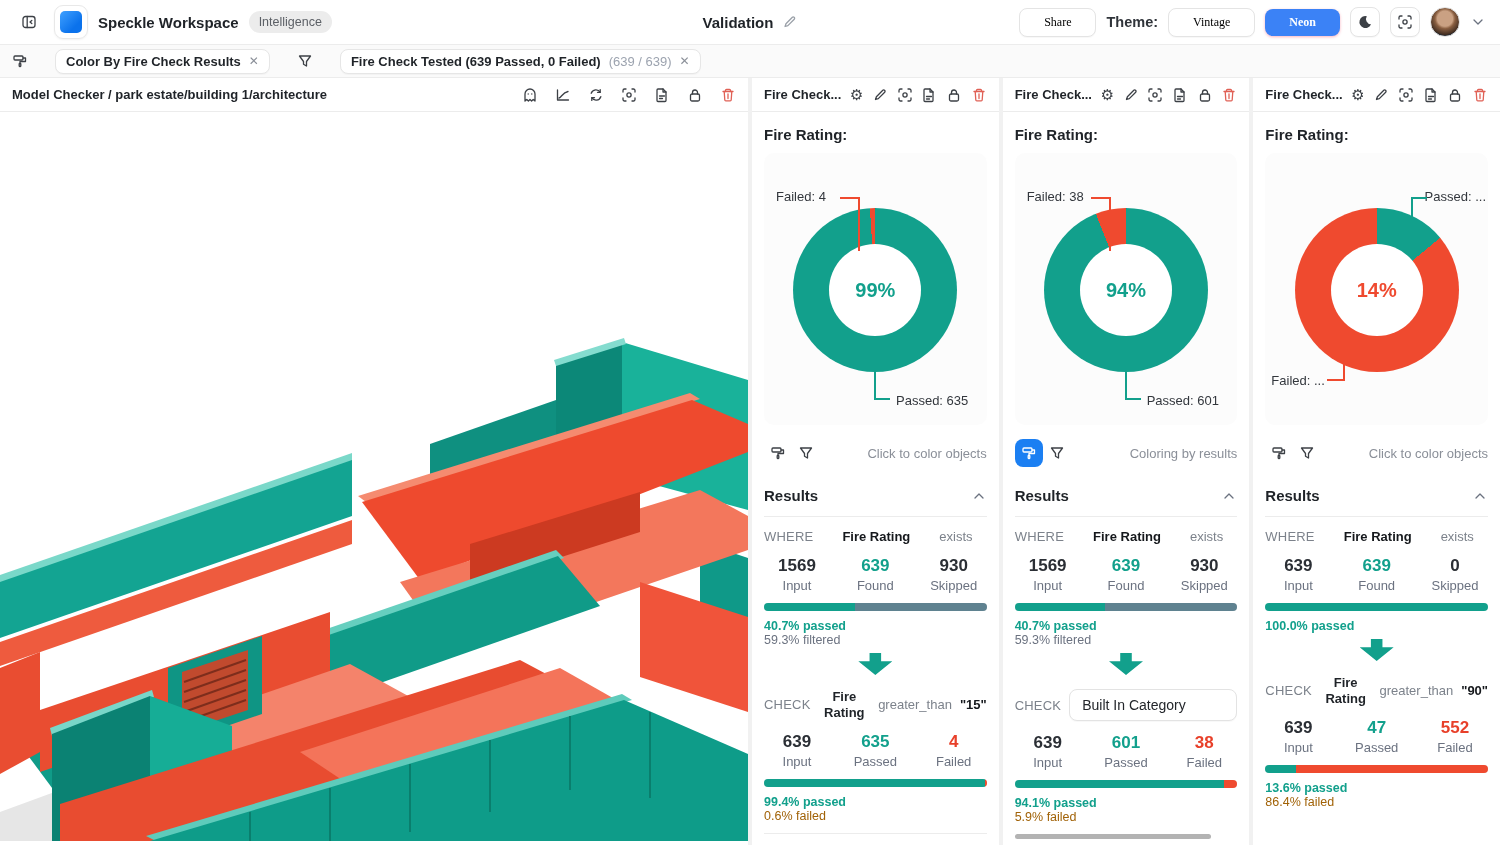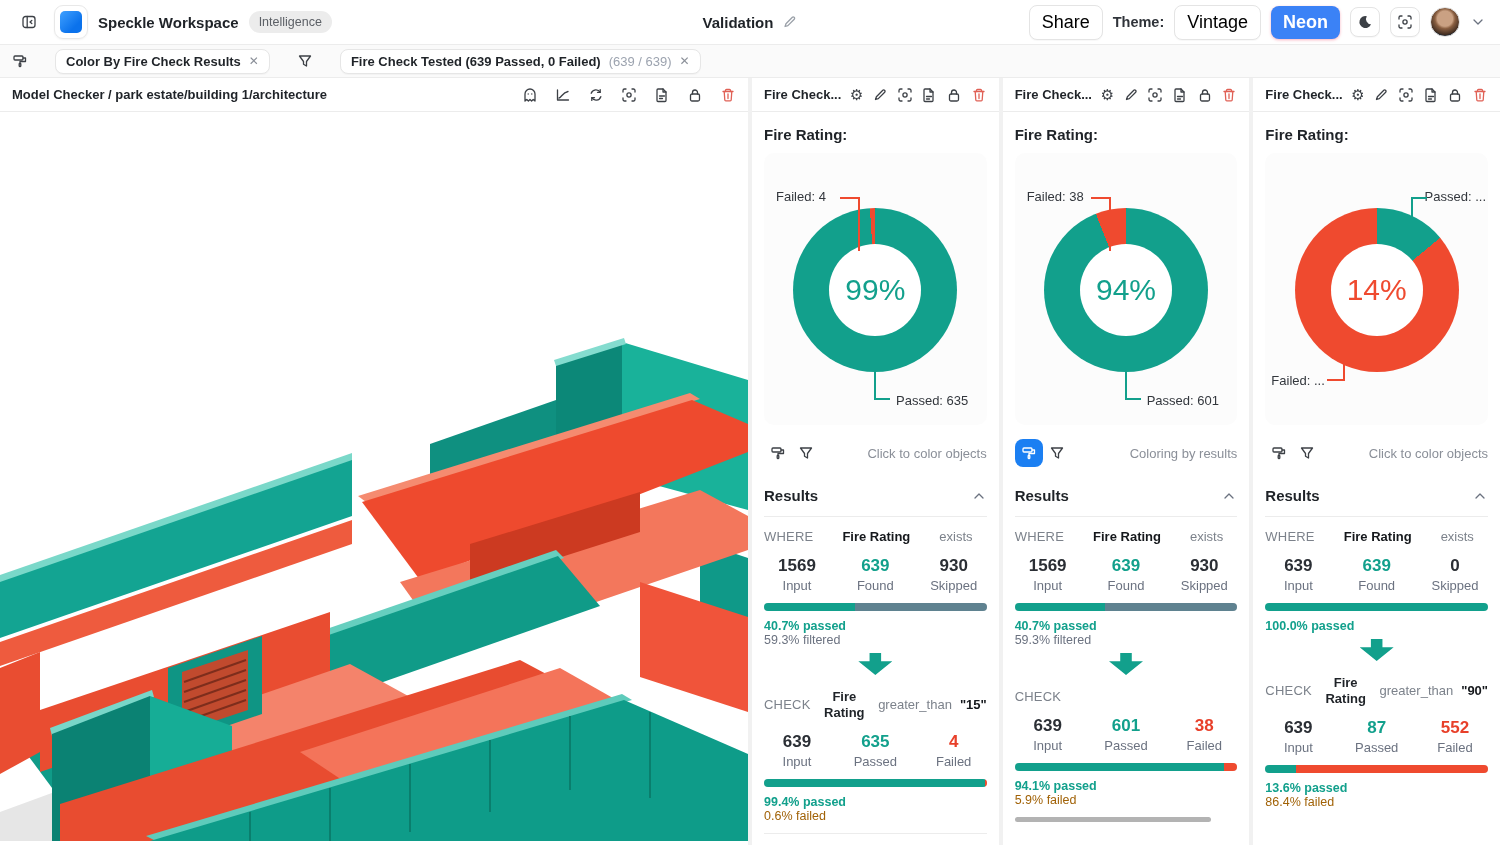--- a/index.html
+++ b/index.html
@@ -11,21 +11,21 @@
   .hdr-left { display:flex; align-items:center; gap:10px; }
   .icon-btn { width:30px; height:30px; display:flex; align-items:center; justify-content:center; border-radius:8px; cursor:pointer; background:#fff; }
   .icon-btn.bordered { border:1px solid #e4e4e4; box-shadow:0 1px 1px rgba(0,0,0,.03); }
   .logo-card { width:34px; height:34px; border:1px solid #e8e8e8; border-radius:9px; display:flex; align-items:center; justify-content:center; box-shadow:0 1px 2px rgba(0,0,0,.05); }
   .logo { width:22px; height:22px; border-radius:5px; background:linear-gradient(135deg,#3FA0FF 0%,#0B72EC 70%); }
   .app-title { font-size:15px; font-weight:700; }
   .badge { background:#ececec; color:#5c6066; font-size:12.5px; padding:4px 10px; border-radius:12px; }
   .hdr-center { position:absolute; left:50%; transform:translateX(-50%); display:flex; align-items:center; gap:8px; }
   .doc-title { font-size:15px; font-weight:600; }
   .hdr-right { margin-left:auto; display:flex; align-items:center; gap:10px; }
-  .btn { font-size:18px; padding:6px 12px; border-radius:8px; border:1px solid #e4e4e4; background:#fff; box-shadow:0 1px 1px rgba(0,0,0,.03); cursor:pointer; }
+  .btn { font-size:12px; padding:6px 24px; border-radius:8px; border:1px solid #e4e4e4; background:#fff; box-shadow:0 1px 1px rgba(0,0,0,.03); cursor:pointer;font-family:Liberation Serif, serif; }
   .btn.neon { color:#fff; border:none; font-weight:700; box-shadow:0 1px 3px rgba(244,63,94,.4); }
   .theme-label { font-size:14.5px; font-weight:600; color:#30343a; }
   .avatar { width:30px; height:30px; border-radius:50%; border:1px solid #e2e2e2;
     background:radial-gradient(circle at 50% 38%,#caa183 0 34%,#8a5f41 45%,#3f2c21 72%,#2b2d33 73%); }
 
   
   .chiprow { height:33px; background:#fafafa; border-bottom:1px solid #ececec; display:flex; align-items:center; gap:27px; padding:0 12px; }
   .chip { display:flex; align-items:center; gap:8px; background:#fff; border:1px solid #e6e6e6; border-radius:8px; padding:4px 10px; font-size:13px; font-weight:600; box-shadow:0 1px 1px rgba(0,0,0,.03); cursor:pointer; }
   .chip .muted { color:#9ca3af; font-weight:400; }
   .chip .x { color:#8a8f98; font-size:12px; font-weight:400; cursor:pointer; }
@@ -45,21 +45,21 @@
 
   .panel { flex:1; background:#fff; display:flex; flex-direction:column; overflow:hidden; }
   .panel-hdr { height:34px; border-bottom:1px solid #ececec; display:flex; align-items:center; justify-content:space-between; padding:0 12px; flex:none; }
   .panel-title { font-size:13px; font-weight:700; white-space:nowrap; }
   .panel-body { padding:0 12px; overflow:hidden; }
 
   .rating-label { font-size:15px; font-weight:700; margin:14px 0 10px; }
   .chart-card { background:#fcfcfc; border-radius:10px; height:272px; position:relative; }
   .donut { position:absolute; left:50%; top:55px; transform:translateX(-50%); width:164px; height:164px; border-radius:50%; display:flex; align-items:center; justify-content:center; }
   .donut-hole { width:92px; height:92px; border-radius:50%; background:#fff; display:flex; align-items:center; justify-content:center; }
-  .donut-center { font-size:30px; font-weight:400; }
+  .donut-center { font-size:20px; font-weight:700; }
   .callout { position:absolute; font-size:13px; color:#33373d; white-space:nowrap; }
   .co-line { position:absolute; }
   .l-failed-tl { left:76px; top:44px; width:20px; height:54px; border-top:2px solid #EF4A2F; border-right:2px solid #EF4A2F; }
   .t-failed-tl { left:12px; top:36px; }
   .l-passed-br { left:110px; top:219px; width:16px; height:28px; border-left:2px solid #12A08C; border-bottom:2px solid #12A08C; }
   .t-passed-br { left:132px; top:240px; }
   .l-passed-tr { left:146px; top:44px; width:16px; height:22px; border-top:2px solid #12A08C; border-left:2px solid #12A08C; }
   .t-passed-tr { right:2px; top:36px; }
   .l-failed-bl { left:62px; top:210px; width:18px; height:18px; border-bottom:2px solid #EF4A2F; border-right:2px solid #EF4A2F; }
   .t-failed-bl { left:6px; top:220px; }
@@ -532,20 +532,21 @@
           <span class="pct-left">40.7% passed</span>
           <span class="pct-right">59.3% filtered</span>
         </div>
         <div class="arrow-wrap">
             <div class="dn-arrow"></div>
           </div>
       </div>
       <div class="rule-block" style="border-top:none; padding-top:4px;">
         <div class="chk-line">
           <span class="kw">CHECK</span>
+          <span class="check-box">Built In Category</span>
         </div>
         <div class="stats">
           <div class="stat">
               <div class="v">639</div>
               <div class="l">Input</div>
             </div>
           <div class="stat">
               <div class="v teal">601</div>
               <div class="l">Passed</div>
             </div>
@@ -679,21 +680,21 @@
           <span class="chk-prop">Fire Rating</span>
           <span class="op">greater_than</span>
           <span class="val">"90"</span>
         </div>
         <div class="stats">
           <div class="stat">
               <div class="v">639</div>
               <div class="l">Input</div>
             </div>
           <div class="stat">
-              <div class="v teal">87</div>
+              <div class="v teal">47</div>
               <div class="l">Passed</div>
             </div>
           <div class="stat">
               <div class="v red">552</div>
               <div class="l">Failed</div>
             </div>
         </div>
         <div class="pbar">
             <span style="width: 13.6%; background: rgb(18, 160, 140);"></span>
             <span style="width: 86.4%; background: rgb(239, 74, 47);"></span>

